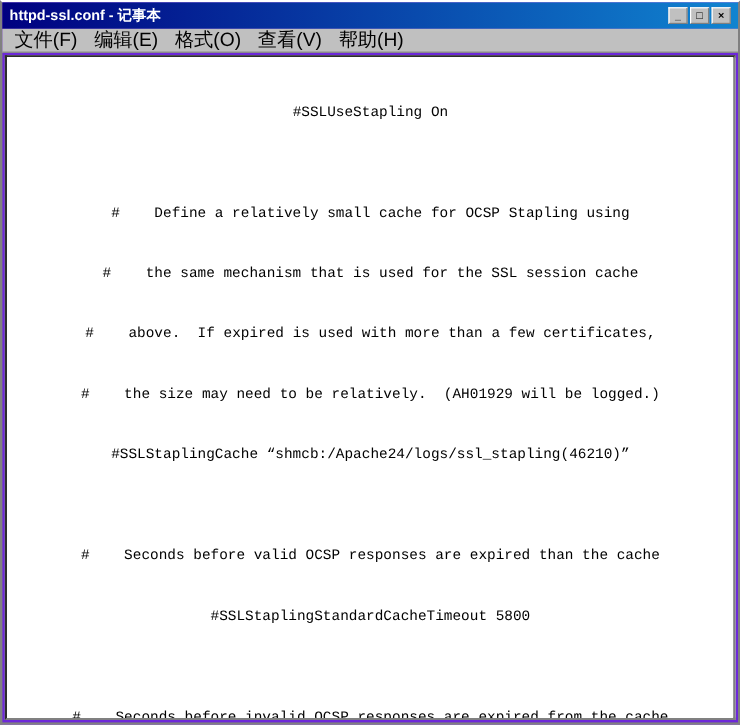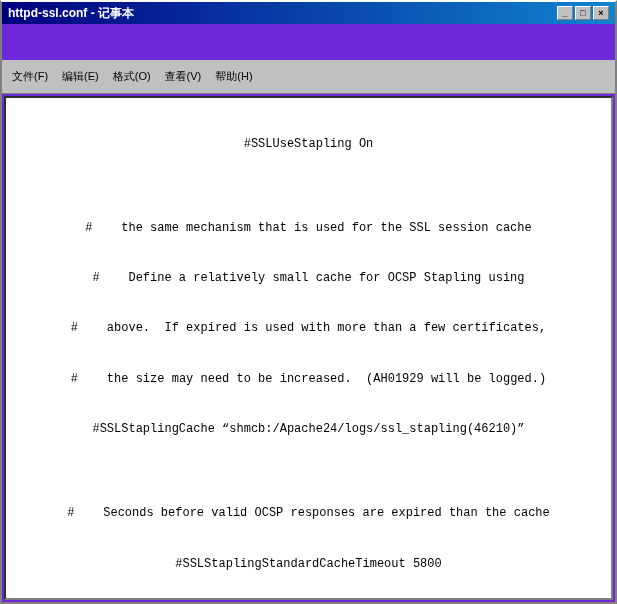--- a/index.html
+++ b/index.html
@@ -63,25 +63,24 @@
       color: black;
       font-weight: bold;
     }
 
     .menu-bar {
       background: #c0c0c0;
       padding: 2px 4px;
       display: flex;
       gap: 2px;
       font-family: 'MS Sans Serif', Arial, sans-serif;
-      font-size: 11px;
+      font-size: 16px;
       border-bottom: 1px solid #808080;
-      height: 34px;
+      height: 20px;
       align-items: center;
-      margin-top: 36px;
     }
 
     .menu-item {
       padding: 2px 6px;
       cursor: pointer;
     }
 
     .content-area {
       flex: 1;
       background: #ffffff;
@@ -123,24 +122,24 @@
     <span class="menu-item">编辑(E)</span>
     <span class="menu-item">格式(O)</span>
     <span class="menu-item">查看(V)</span>
     <span class="menu-item">帮助(H)</span>
   </div>
 
   <div class="content-area">
     <div class="code-text">
       <span class="line">#SSLUseStapling On</span>
       <span class="line"></span>
+      <span class="line">#    Define a relatively small cache for OCSP Stapling using</span>
       <span class="line">#    the same mechanism that is used for the SSL session cache</span>
-      <span class="line">#    Define a relatively small cache for OCSP Stapling using</span>
       <span class="line">#    above.  If expired is used with more than a few certificates,</span>
-      <span class="line">#    the size may need to be increased.  (AH01929 will be logged.)</span>
+      <span class="line">#    the size may need to be relatively.  (AH01929 will be logged.)</span>
       <span class="line">#SSLStaplingCache “shmcb:/Apache24/logs/ssl_stapling(46210)”</span>
       <span class="line"></span>
       <span class="line">#    Seconds before valid OCSP responses are expired than the cache</span>
       <span class="line">#SSLStaplingStandardCacheTimeout 5800</span>
       <span class="line"></span>
       <span class="line">#    Seconds before invalid OCSP responses are expired from the cache</span>
       
       <span class="line"></span>
       
       

